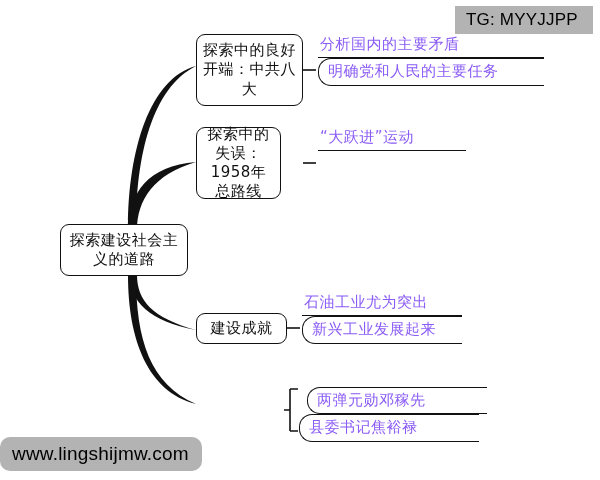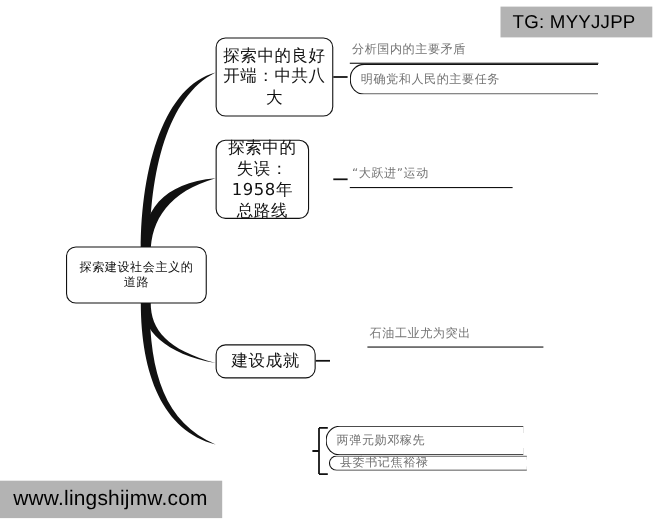--- a/index.html
+++ b/index.html
@@ -13,29 +13,29 @@
 
   
   .node{
     position:absolute;box-sizing:border-box;
     background:#ffffff;border:1.6px solid #111111;border-radius:9px;
     display:flex;align-items:center;justify-content:center;
     text-align:center;color:#111111;
     font-family:"DejaVu Sans","Liberation Sans",sans-serif;
     letter-spacing:0.5px;line-height:1.28;
   }
-  .node.root{font-size:11px;padding:1px 7px;justify-content:center;}
+  .node.root{font-size:15px;padding:1px 7px;justify-content:center;}
   .node.branch{font-size:15px;padding:13px 6px;}
   .node.branch-1line{font-size:15px;}
 
   
   
   .leaf{
     position:absolute;box-sizing:border-box;
-    color:#737373;font-size:11px;letter-spacing:0.5px;
+    color:#8b5cf6;font-size:15px;letter-spacing:0.5px;
     display:flex;align-items:center;
     white-space:nowrap;
   }
   .leaf .txt{padding-left:9px;padding-bottom:1px;}
 
   .leaf.capsule{
     border-left:1.6px solid #111111;
     border-bottom:1.6px solid #111111;
     border-top:1.6px solid #111111;
     border-top-left-radius:13px;
@@ -47,21 +47,21 @@
   .leaf.ruled .txt{padding-left:2px;}
 
   
   .watermark{
     position:absolute;box-sizing:border-box;
     background:#b3b3b3;color:#000000;
     display:flex;align-items:center;
     font-family:Liberation Sans, sans-serif;
     letter-spacing:0.2px;
   }
-  #site-watermark{left:0;top:437px;width:202px;height:34px;font-size:19px;padding-left:12px;}
+  #site-watermark{left:0;top:437px;width:202px;height:34px;font-size:19px;padding-left:12px;border-radius:10px;}
   #tg-badge{left:455px;top:6px;width:138px;height:28px;font-size:17px;padding-left:11px;}
 </style>
 </head>
 <body>
 
 <div id="canvas">
 
   <svg class="layer" viewBox="0 0 600 480" xmlns="http://www.w3.org/2000/svg">
 
     <path d="M128,228 C128,150 150,78 196,66 C152,88 136,156 136,228 Z" fill="#111111"></path>
@@ -88,35 +88,38 @@
   <div class="leaf ruled" style="left:318px;top:32px;width:226px;height:26px;">
     <span class="txt">分析国内的主要矛盾</span>
   </div>
   <div class="leaf capsule" style="left:318px;top:58px;width:226px;height:28px;align-items:center;">
     <span class="txt">明确党和人民的主要任务</span>
   </div>
 
   <div class="node branch" style="left:196px;top:127px;width:85px;height:72px;">
     <span>探索中的失误：1958年总路线</span>
   </div>
-  <div class="leaf ruled" style="left:318px;top:125px;width:148px;height:26px;margin-top:20px;">
+  <div class="leaf ruled" style="left:318px;top:125px;width:148px;height:26px;">
     <span class="txt">“大跃进”运动</span>
   </div>
 
   <div class="node branch branch-1line" style="left:196px;top:313px;width:91px;height:31px;align-items:center;">
     <span>建设成就</span>
   </div>
-  <div class="leaf ruled" style="left:302px;top:290px;width:160px;height:26px;margin-left:32px;">
+  <div class="leaf ruled" style="left:302px;top:290px;width:160px;height:26px;">
     <span class="txt">石油工业尤为突出</span>
   </div>
+  <div class="leaf capsule" style="left:302px;top:316px;width:160px;height:28px;">
+    <span class="txt">新兴工业发展起来</span>
+  </div>
 
-  <div class="leaf capsule" style="left:296px;top:387px;width:180px;height:27px;">
+  <div class="leaf capsule" style="left:307px;top:387px;width:180px;height:27px;">
     <span class="txt">两弹元勋邓稼先</span>
   </div>
-  <div class="leaf capsule" style="left:299px;top:414px;width:180px;height:14px;font-family:Liberation Serif, serif;">
+  <div class="leaf capsule" style="left:299px;top:414px;width:180px;height:28px;font-family:Liberation Serif, serif;">
     <span class="txt">县委书记焦裕禄</span>
   </div>
 
   <div class="watermark" id="site-watermark">
     <span>www.lingshijmw.com</span>
   </div>
   <div class="watermark" id="tg-badge">
     <span>TG: MYYJJPP</span>
   </div>
 

